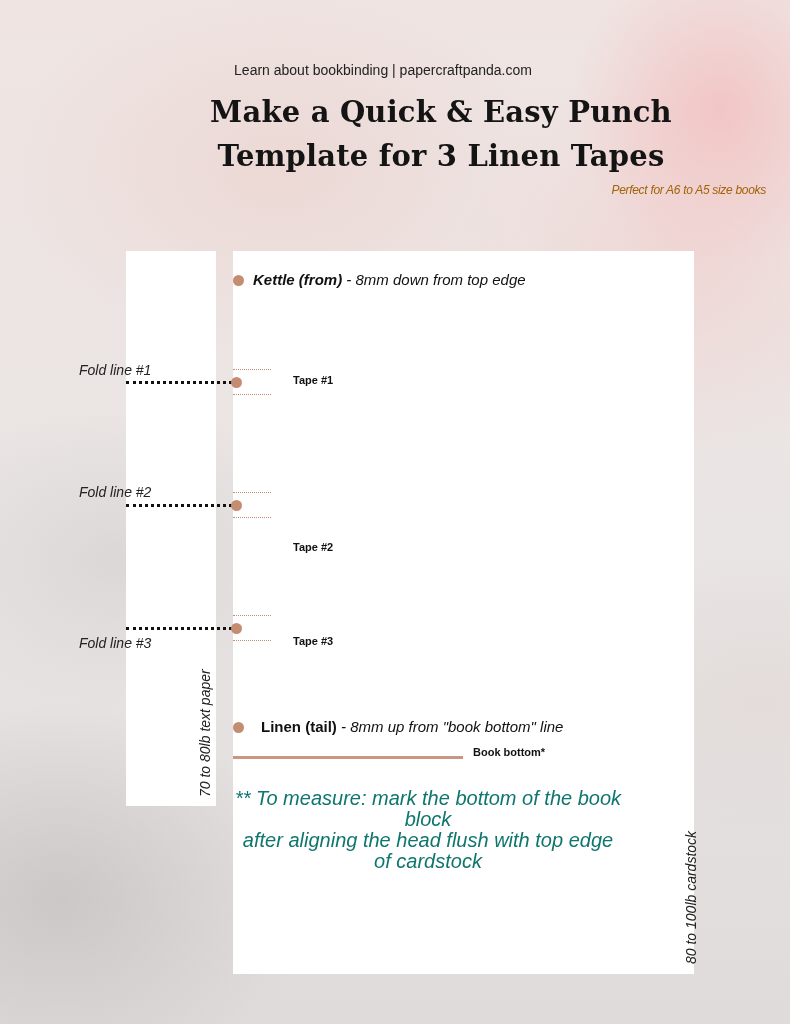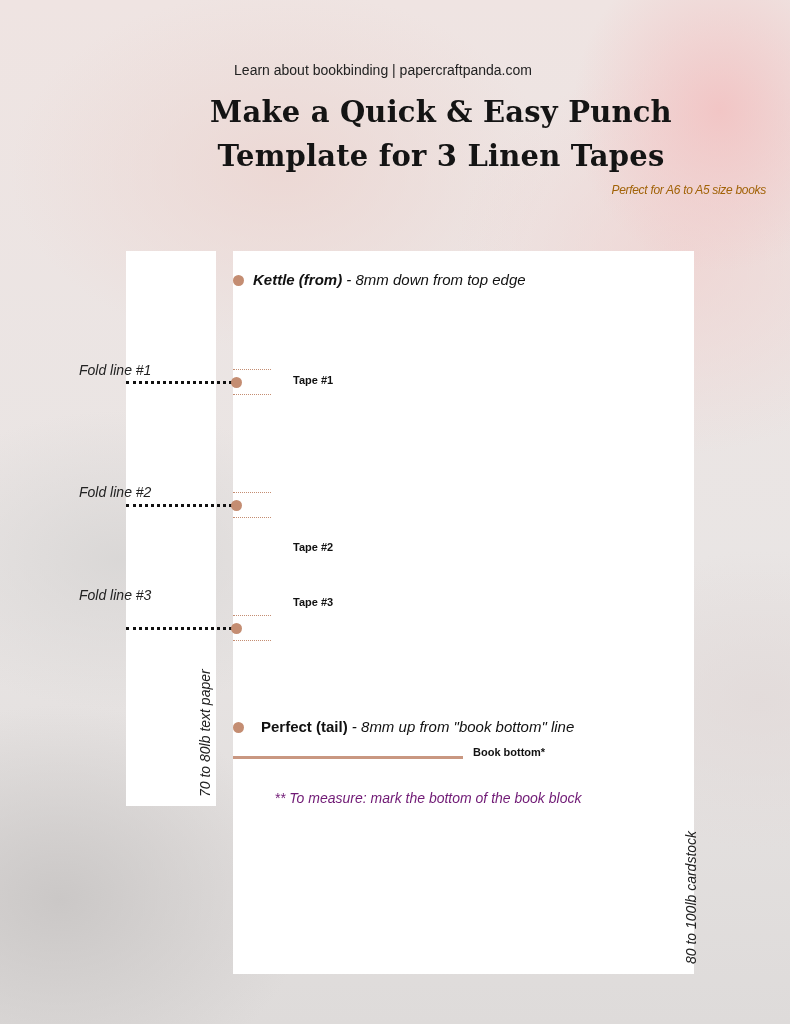--- a/index.html
+++ b/index.html
@@ -78,21 +78,21 @@
   }
   .bottom-line {
     position: absolute; left: 233px; top: 756px; width: 230px; height: 3px;
     background: #c99781;
   }
   .bottom-label {
     position: absolute; left: 473px; top: 746px; font-size: 11px; font-weight: bold; color: #111;
   }
   .measure-note {
     position: absolute; left: 233px; top: 788px; width: 390px; text-align: center;
-    font-size: 14px; font-style: italic; line-height: 21px; color: #701a75;
+    font-size: 20px; font-style: italic; line-height: 21px; color: #0f766e;
   }
 </style>
 </head>
 <body>
 
 <div class="bg"></div>
 
 <div class="header-link">Learn about bookbinding | papercraftpanda.com</div>
 <div class="title">
   <div>Make a Quick &amp; Easy Punch</div>
@@ -118,30 +118,31 @@
 <div class="tape-guide" style="top:394px;"></div>
 <div class="tape-label" style="top:374px;">Tape #1</div>
 
 <div class="fold-label" style="top:484px;">Fold line #2</div>
 <div class="fold-line" style="top:504px;"></div>
 <div class="tape-guide" style="top:492px;"></div>
 <div class="dot" style="left:231px; top:500px;"></div>
 <div class="tape-guide" style="top:517px;"></div>
 <div class="tape-label" style="top:497px;margin-top:44px;">Tape #2</div>
 
-<div class="fold-label" style="top:587px;text-align:right;">Fold line #3</div>
+<div class="fold-label" style="top:635px;text-align:right;">Fold line #3</div>
 <div class="fold-line" style="top:627px;"></div>
 <div class="tape-guide" style="top:615px;"></div>
 <div class="dot" style="left:231px; top:623px;"></div>
 <div class="tape-guide" style="top:640px;"></div>
-<div class="tape-label" style="top:596px;">Tape #3</div>
+<div class="tape-label" style="top:635px;">Tape #3</div>
 
 <div class="dot" style="left:233px; top:722px;"></div>
 <div class="kettle" style="left:261px; top:718px;">
-  <b>Perfect (tail)</b><span class="note"> - 8mm up from "book bottom" line</span>
+  <b>Linen (tail)</b><span class="note"> - 8mm up from "book bottom" line</span>
 </div>
 
 <div class="bottom-line"></div>
 <div class="bottom-label">Book bottom*</div>
 
 <div class="measure-note">
   <div>** To measure: mark the bottom of the book block</div>
+  <div>after aligning the head flush with top edge of cardstock</div>
 </div>
 
 </body></html>

